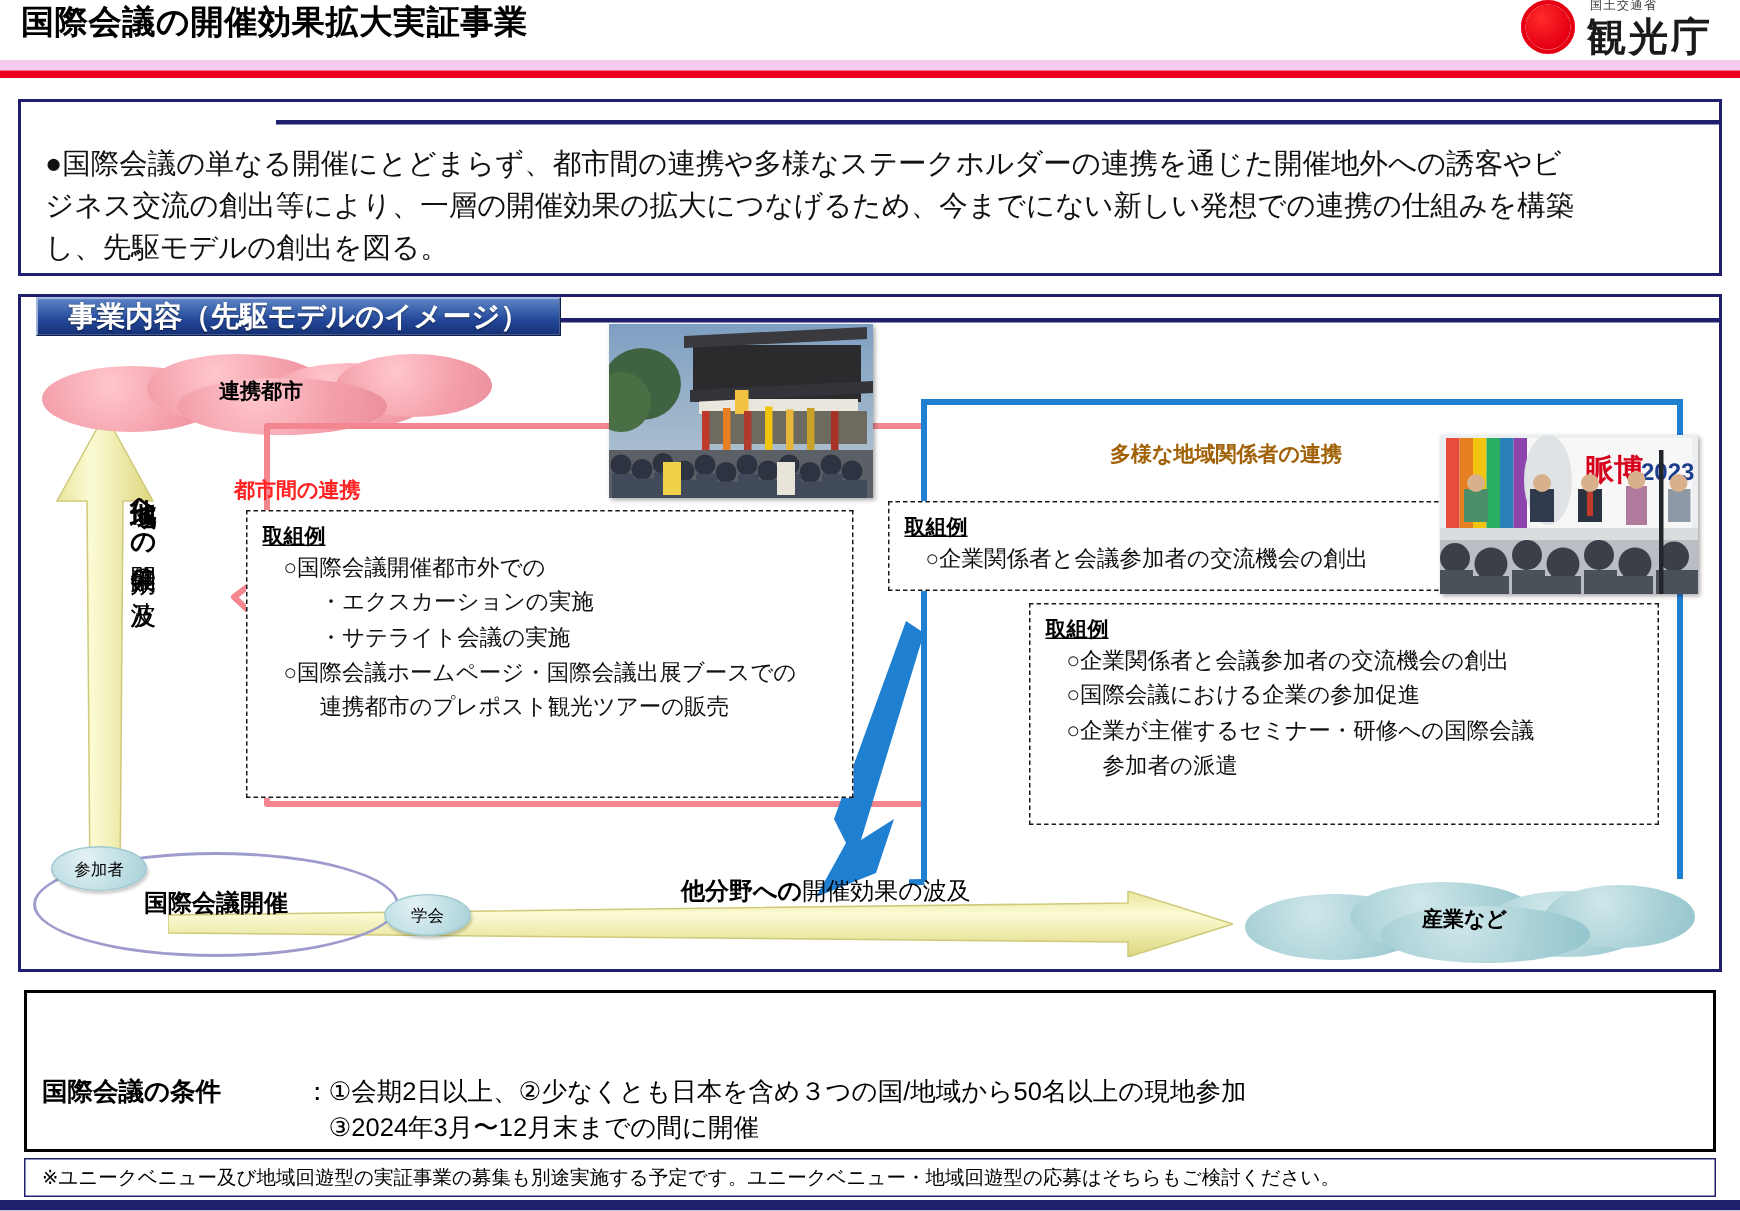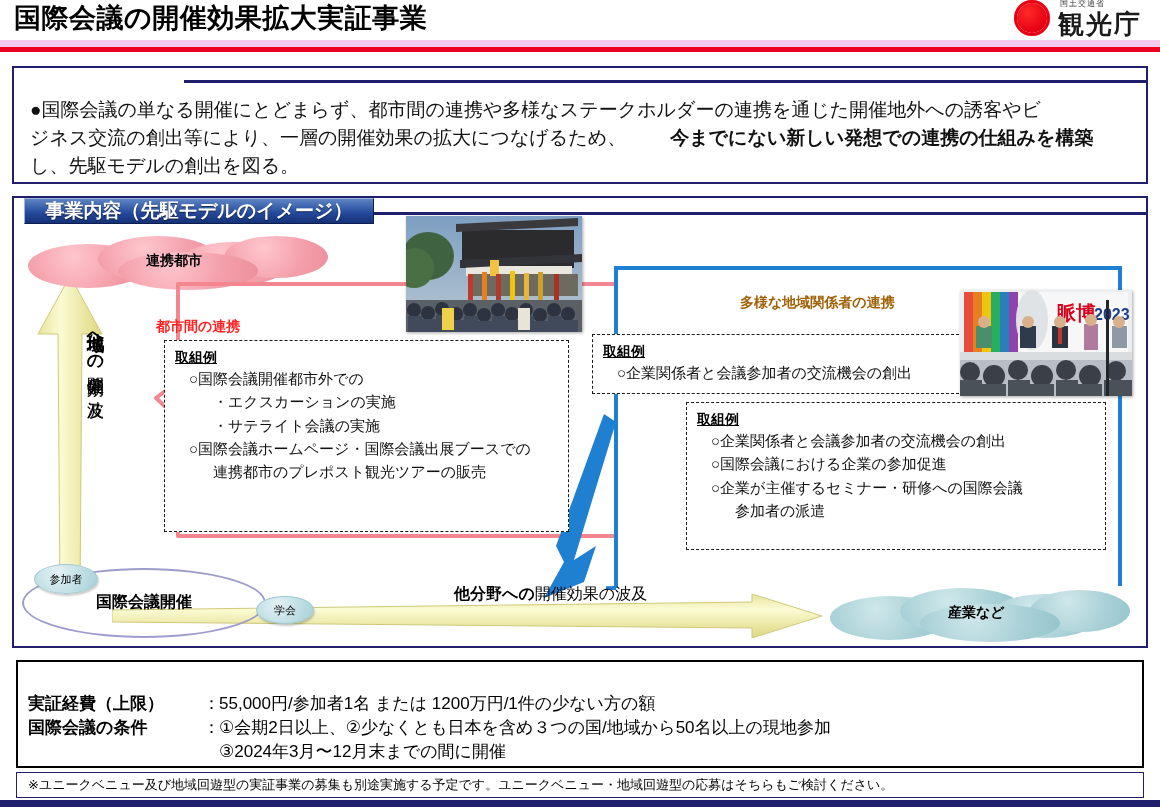--- a/index.html
+++ b/index.html
@@ -8,21 +8,21 @@
     background:#ffffff;
     font-family:"Liberation Sans","DejaVu Sans",sans-serif;
     overflow:hidden;position:relative;
   }
   .page{position:absolute;inset:0;}
 
   
   .title-row{position:absolute;left:0;top:0;width:1160px;height:46px;}
   .title-text{
     position:absolute;left:14px;top:0px;
-    font-size:27px;font-weight:bold;letter-spacing:0.5px;
+    font-size:22px;font-weight:bold;letter-spacing:0.5px;
     color:#000;white-space:nowrap;
   }
   .title-band-pink{position:absolute;left:0;top:40px;width:1160px;height:7px;background:#f6c9ee;}
   .title-band-red{position:absolute;left:0;top:47px;width:1160px;height:5px;background:#ec0022;}
 
   
   .logo{position:absolute;right:4px;top:-2px;width:150px;height:42px;}
   .logo-circle{position:absolute;left:8px;top:2px;width:36px;height:36px;border-radius:50%;
      background:radial-gradient(circle at 38% 34%, #ff2a2a 0%, #e60012 60%, #c00010 100%);
      box-shadow:0 0 0 3px #ffffff inset;}
@@ -47,21 +47,21 @@
   .banner-rule{position:absolute;height:3px;background:#1f1f6e;}
 
   
   #overview-panel{left:12px;top:66px;width:1136px;height:118px;}
   #overview-banner{left:24px;top:68px;width:160px;font-size:17px;}
   #overview-rule{left:184px;top:80px;width:962px;}
   .overview-body{
     position:absolute;left:30px;top:96px;width:1110px;
     font-size:19px;line-height:1.47;color:#111;
   }
-  .overview-body b{font-weight:bold;margin-left:44px;}
+  .overview-body b{font-weight:normal;}
 
   
   #content-panel{left:12px;top:196px;width:1136px;height:452px;}
   #content-banner{left:24px;top:198px;width:350px;font-size:19px;}
   #content-rule{left:374px;top:212px;width:772px;}
 
   
   .diagram{position:absolute;left:14px;top:224px;width:1132px;height:424px;padding-left:30px;}
 
   
@@ -384,23 +384,20 @@
             <rect x="118" y="94" width="24" height="12"></rect>
           <rect x="144" y="90" width="28" height="16"></rect>
         </g>
         <rect x="146" y="10" width="3" height="96" fill="#22262b"></rect>
       </svg>
     </div>
 
   </div>
 
   <div class="panel" id="info-panel">
-    <div class="info-row" style="top:30px;">
-      <span class="info-label">実証経費（上限）</span><span class="info-colon">：</span><span>55,000円/参加者1名 または 1200万円/1件の少ない方の額</span>
-    </div>
     <div class="info-row" style="top:54px;">
       <span class="info-label">国際会議の条件</span><span class="info-colon">：</span><span>①会期2日以上、②少なくとも日本を含め３つの国/地域から50名以上の現地参加</span>
     </div>
     <div class="info-row" style="top:78px;">
       <span class="info-label"></span><span class="info-colon"></span><span>③2024年3月〜12月末までの間に開催</span>
     </div>
   </div>
 
   <div class="panel" id="note-panel"></div>
   <div id="note-text">※ユニークベニュー及び地域回遊型の実証事業の募集も別途実施する予定です。ユニークベニュー・地域回遊型の応募はそちらもご検討ください。</div>

